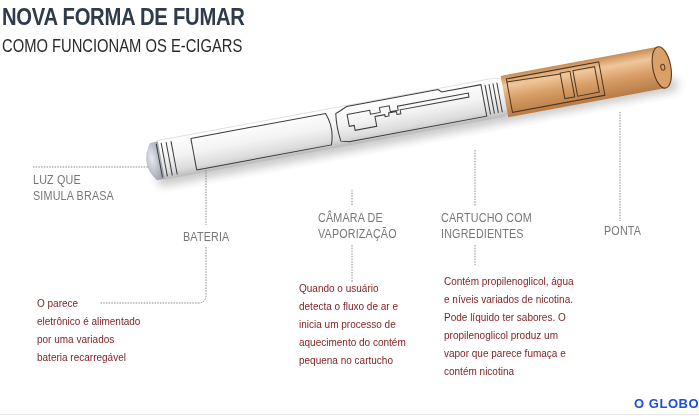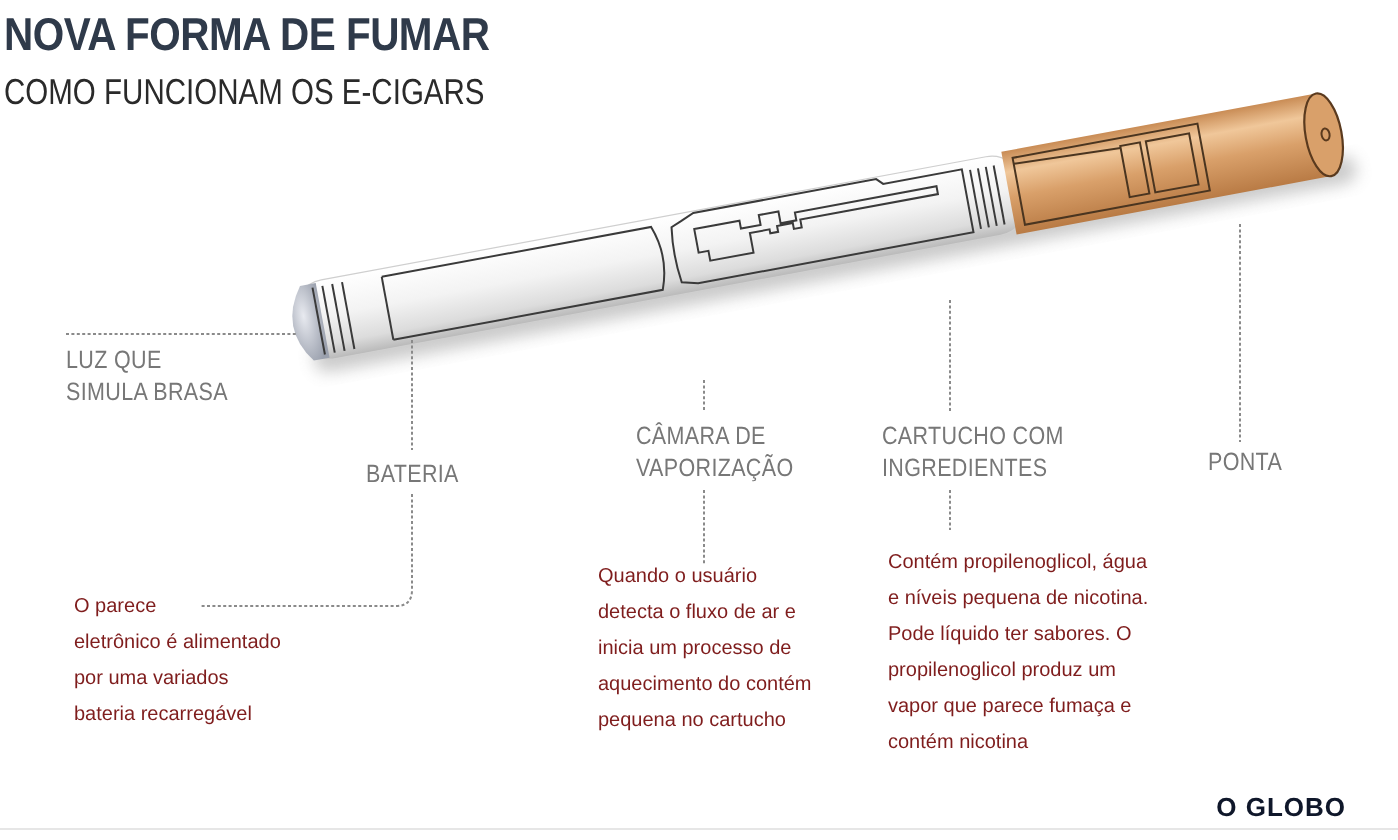--- a/index.html
+++ b/index.html
@@ -2,21 +2,21 @@
 <html><head>
   <meta charset="utf-8">
   <style>
     html, body { margin:0; padding:0; }
     body { width:699px; height:420px; background:#ffffff; position:relative; overflow:hidden; font-family:"Liberation Sans", sans-serif; }
     .title { position:absolute; left:2px; top:4px; font-family:"Liberation Sans", sans-serif; font-weight:bold; font-size:23px; color:#2f3a4a; letter-spacing:-0.3px; transform:scaleX(0.88); transform-origin:left top; white-space:nowrap; }
     .subtitle { position:absolute; left:2px; top:36px; font-size:18px; color:#2a2a2a; transform:scaleX(0.82); transform-origin:left top; white-space:nowrap; }
     .label { position:absolute; font-size:12.5px; color:#777; line-height:16px; transform:scaleX(0.86); transform-origin:left top; white-space:nowrap; letter-spacing:0.2px; }
     .desc { position:absolute; font-size:10px; color:#7f1d1d; line-height:18px; white-space:nowrap; }
     .desc div { display:block; }
-    .logo { position:absolute; right:26px; top:396px; font-size:13px; font-weight:bold; color:#0f172a; letter-spacing:0.5px; }
+    .logo { position:absolute; right:0; top:396px; font-size:13px; font-weight:bold; color:#1d4ed8; letter-spacing:0.5px; }
     .footer-line { position:absolute; left:0; right:0; top:414px; height:1px; background:#e6e6e6; }
     svg.art { position:absolute; left:0; top:0; }
   </style>
 </head>
 <body>
 
 <div class="title">NOVA FORMA DE FUMAR</div>
 <div class="subtitle">COMO FUNCIONAM OS E-CIGARS</div>
 
 <svg class="art" width="699" height="420" viewBox="0 0 699 420">
@@ -123,21 +123,21 @@
 </div>
 <div class="desc" style="left:299px; top:280px;">
   <div>Quando o usuário</div>
   <div>detecta o fluxo de ar e</div>
   <div>inicia um processo de</div>
   <div>aquecimento do contém</div>
   <div>pequena no cartucho</div>
 </div>
 <div class="desc" style="left:444px; top:273px;">
   <div>Contém propilenoglicol, água</div>
-  <div>e níveis pequena de nicotina.</div>
+  <div>e níveis variados de nicotina.</div>
   <div>Pode líquido ter sabores. O</div>
   <div>propilenoglicol produz um</div>
   <div>vapor que parece fumaça e</div>
   <div>contém nicotina</div>
 </div>
 
 <div class="logo">O GLOBO</div>
 <div class="footer-line"></div>
 
 </body></html>

